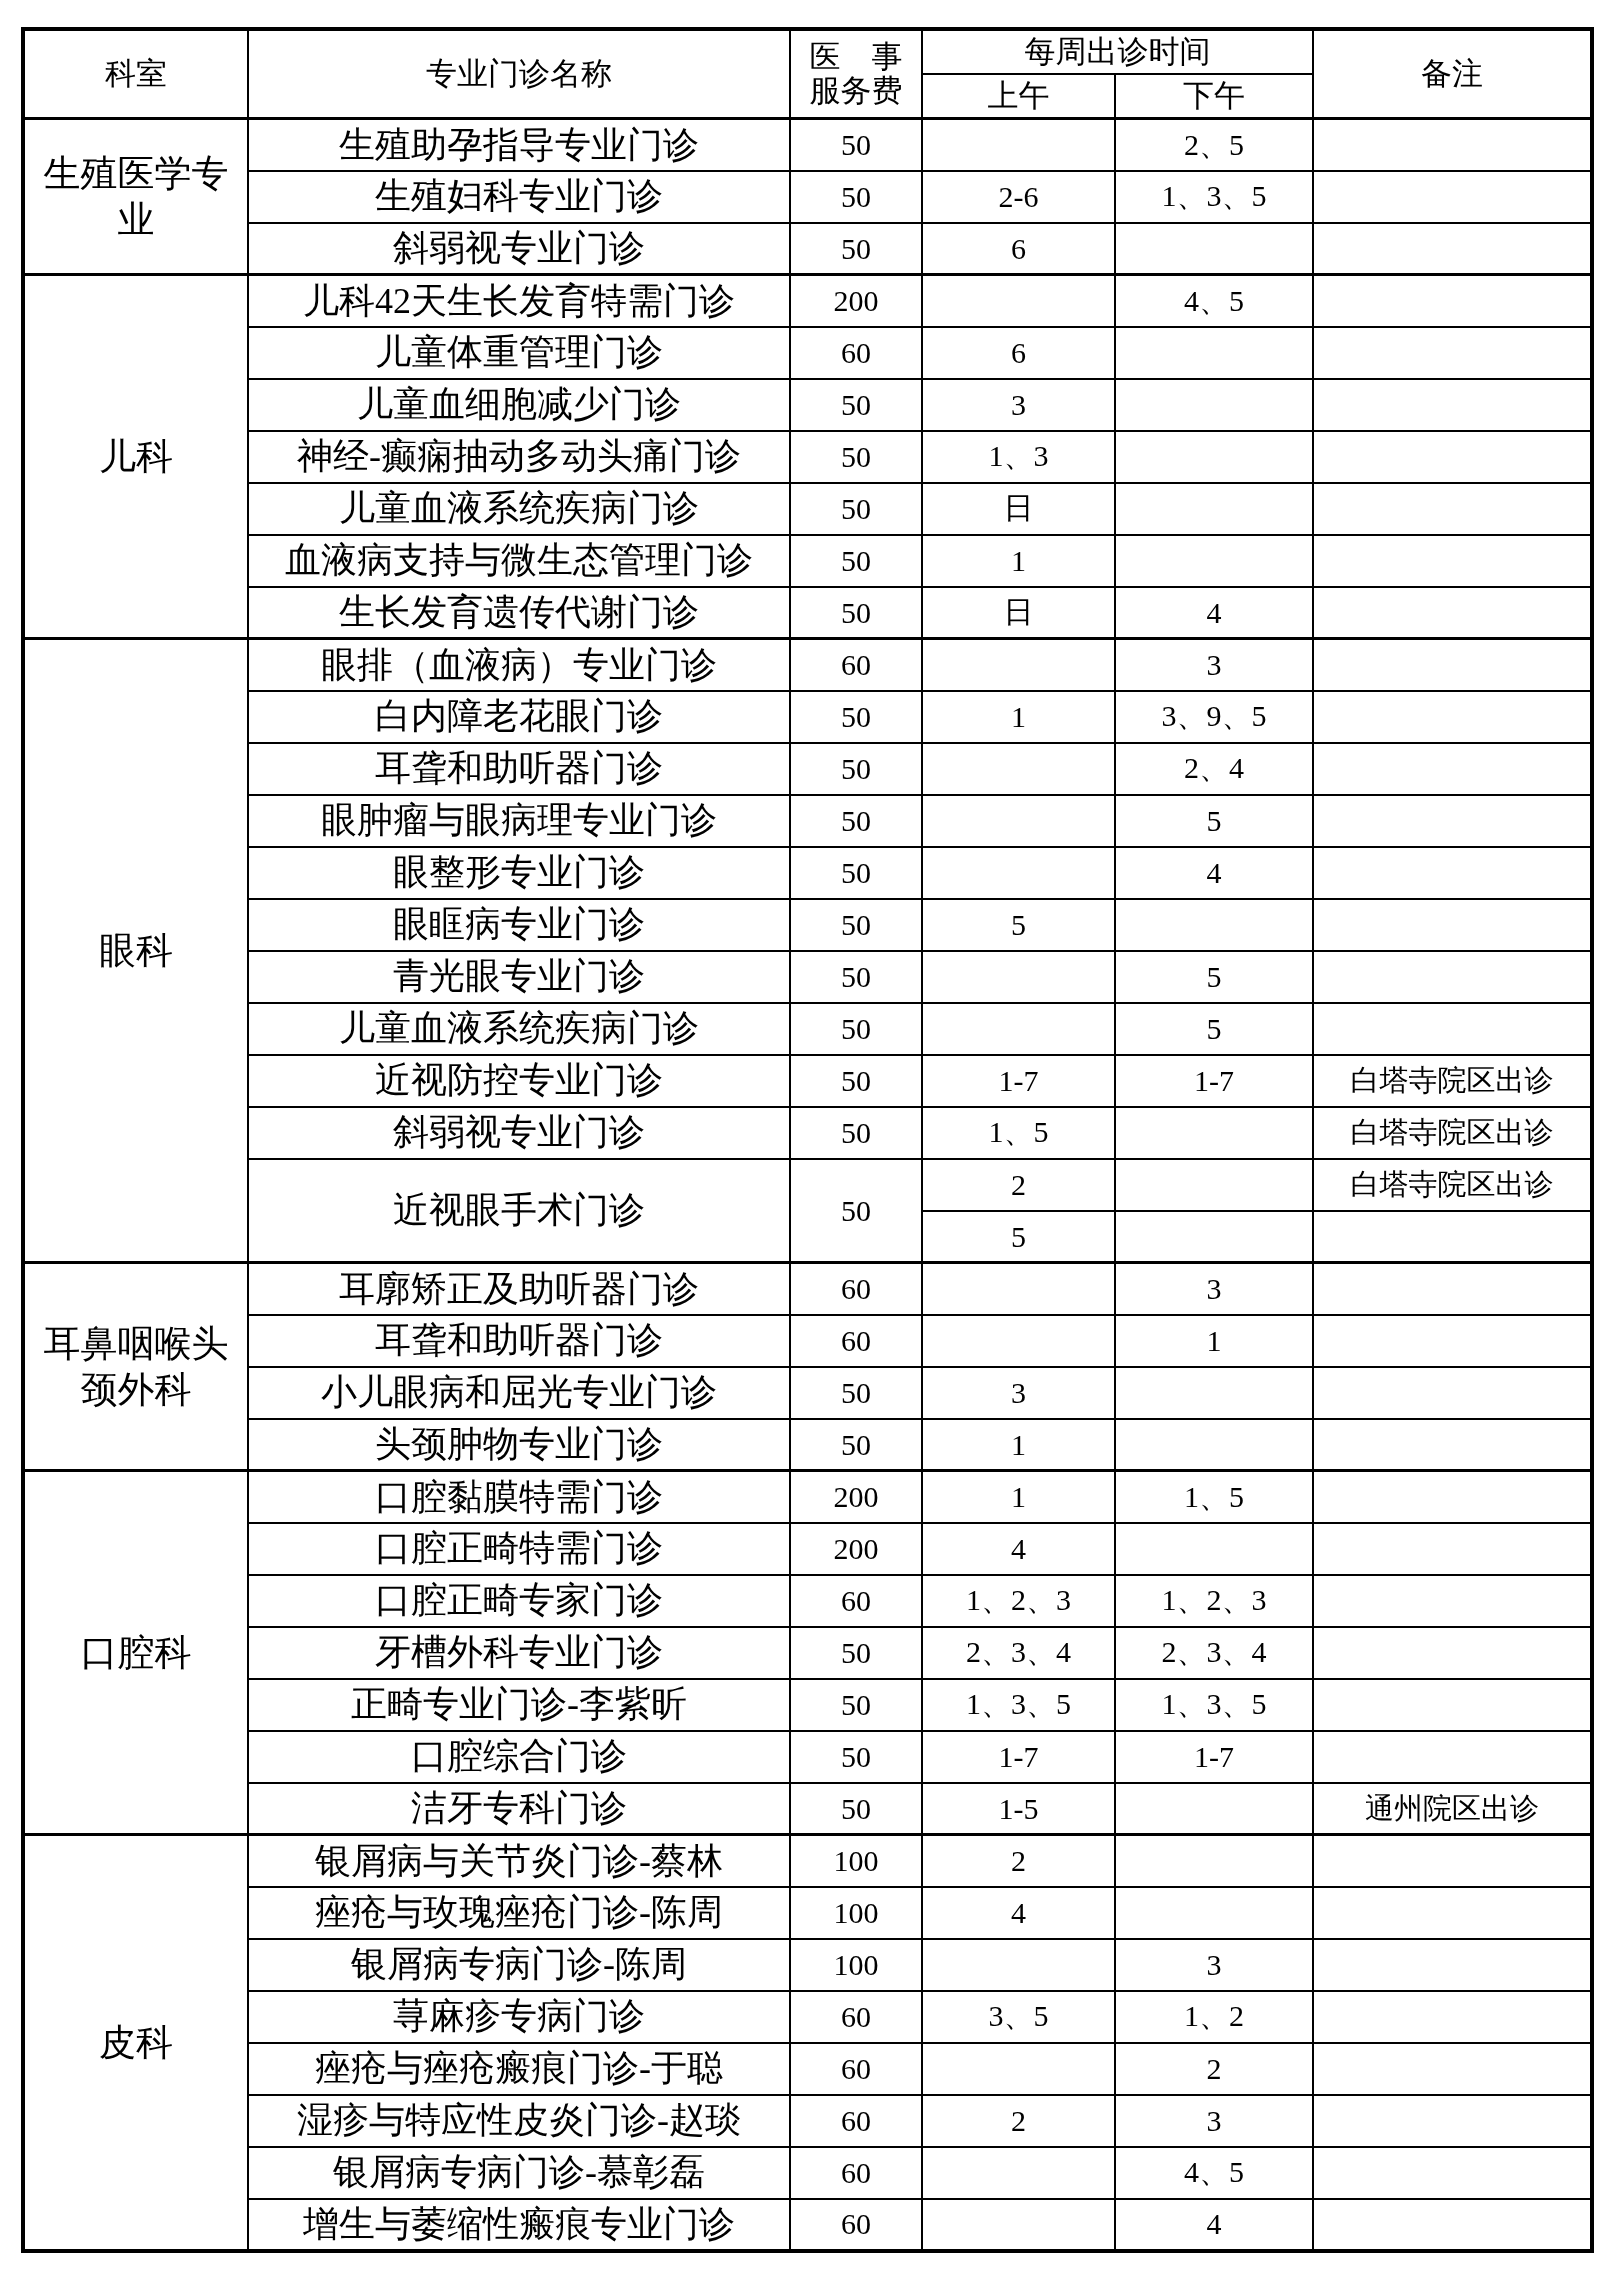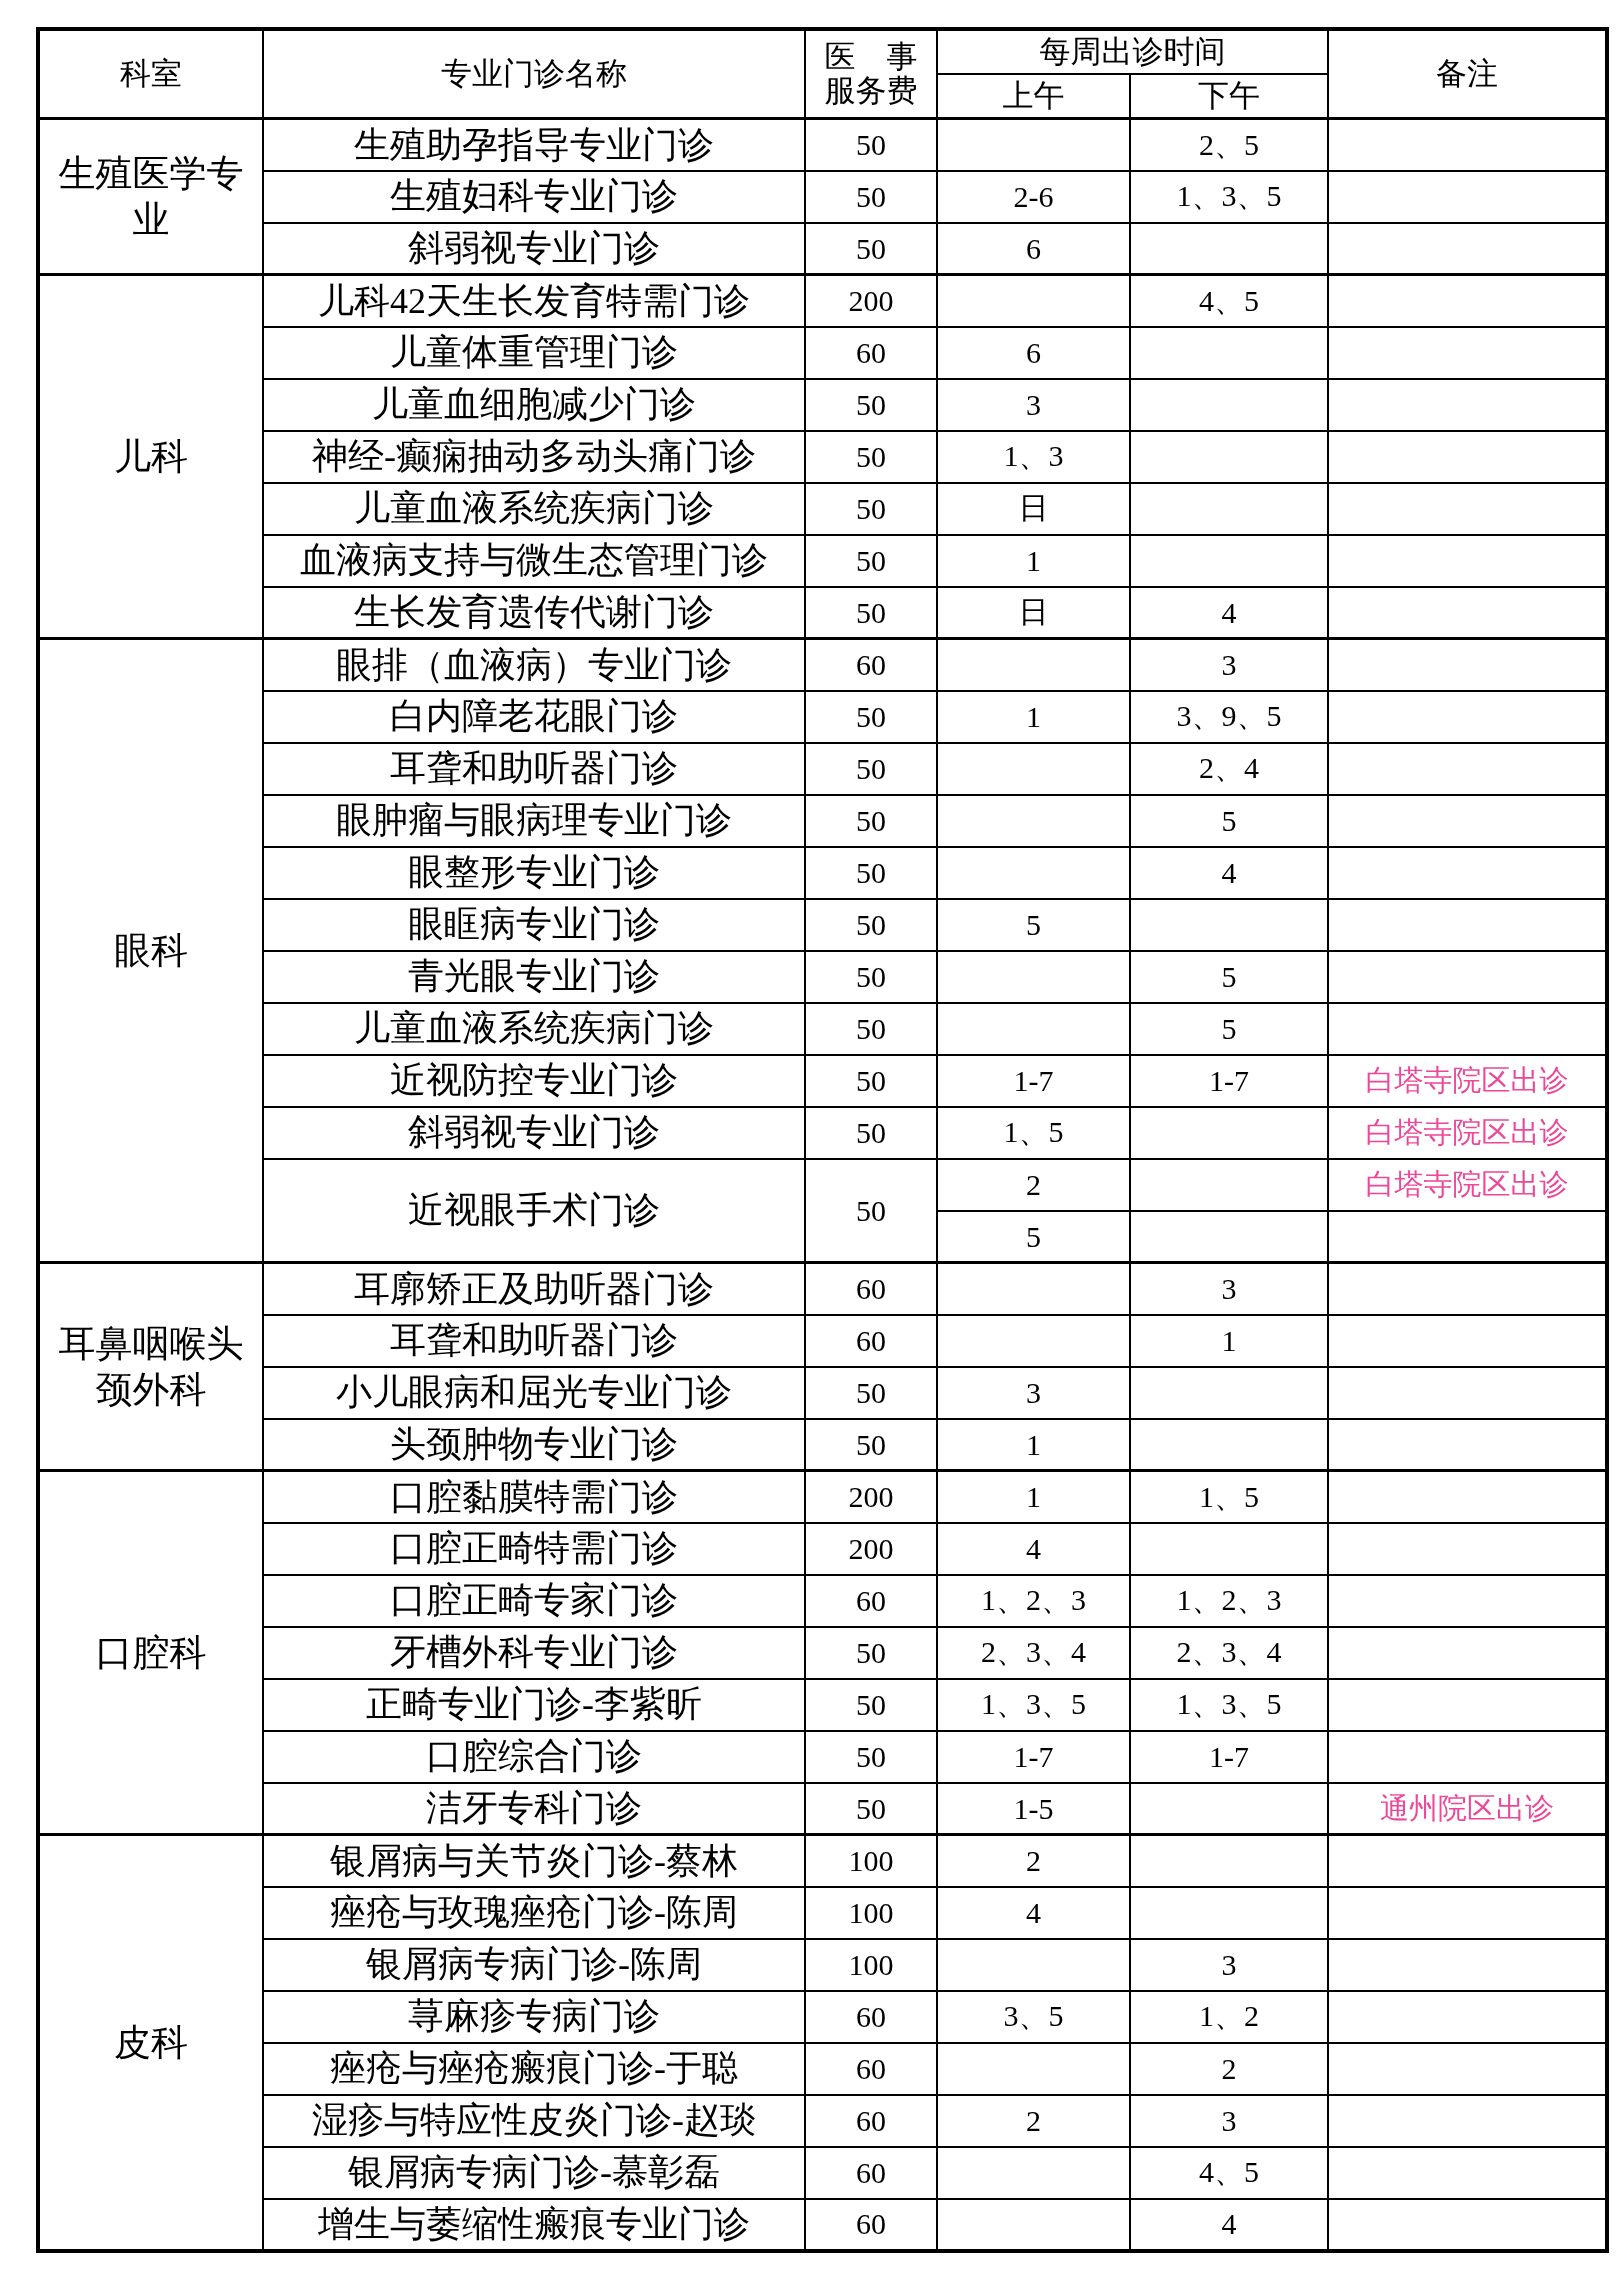--- a/index.html
+++ b/index.html
@@ -1,30 +1,30 @@
 <!DOCTYPE html>
 <html><head>
 <meta charset="utf-8">
 <style>
   html,body{margin:0;padding:0;background:#e8e8e8;}
   #page{position:relative;width:1620px;height:2293px;background:#ffffff;overflow:hidden;
         font-family:"Liberation Serif","DejaVu Serif",serif;color:#000;}
-  table.sched{border-collapse:collapse;table-layout:fixed;position:absolute;left:36px;top:27.4px;
+  table.sched{border-collapse:collapse;table-layout:fixed;position:absolute;left:21px;top:27.4px;
         width:1570px;border:4.9px solid #000;padding-left:11px;}
   .sched th,.sched td{border:2px solid #000;padding:0 3.9px;text-align:center;vertical-align:middle;
         overflow:hidden;}
   .sched thead tr{height:35px;}
   .sched tbody tr{height:52px;}
   .sched th{font-weight:normal;font-size:31px;}
   .fee-head{white-space:pre-line;line-height:1.1;}
   td.dept{font-size:37px;line-height:1.25;}
   td.name{font-size:36px;}
   td.num{font-size:30px;}
   td.note{font-size:29px;}
-  td.note.red{color:#ec4899;}
+  td.note.red{color:#000000;}
   tr.section-start td{border-top:3.9px solid #000;}
 </style>
 </head>
 <body>
 
 <div id="page">
   <table class="sched">
     <colgroup>
       <col style="width:225px">
       <col style="width:542px">

